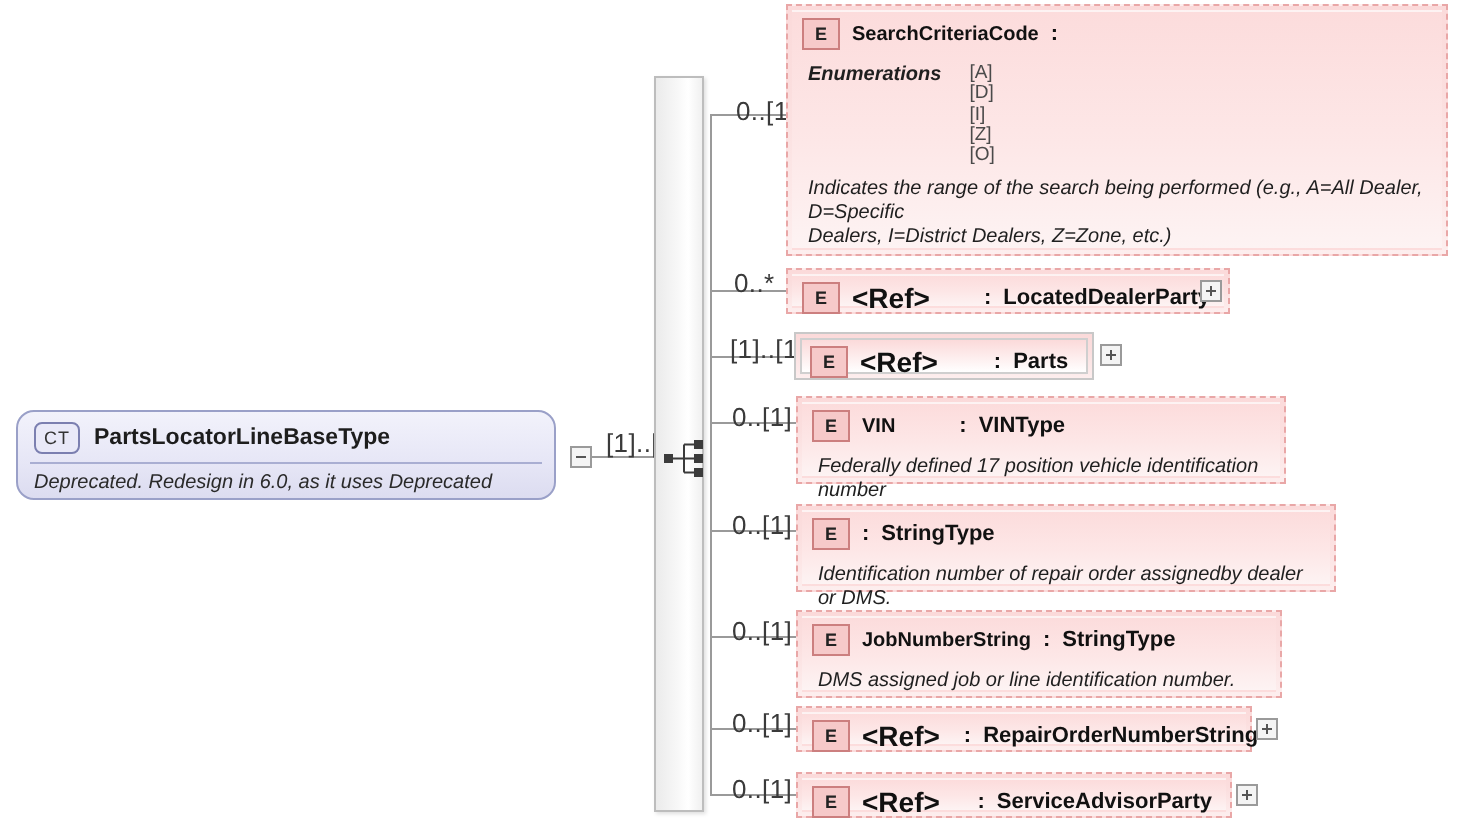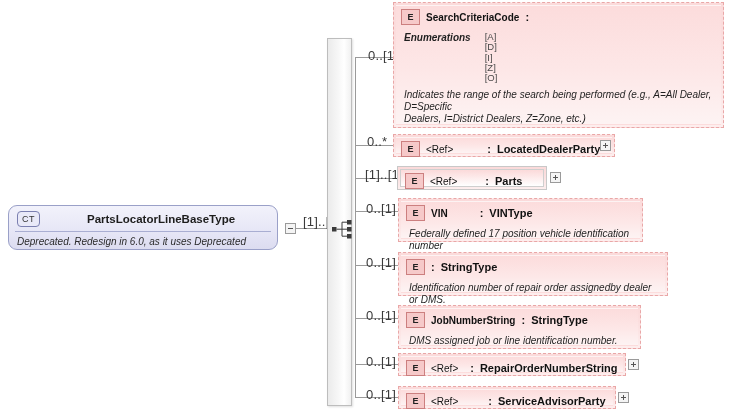--- a/index.html
+++ b/index.html
@@ -46,21 +46,20 @@
     border:1px solid #7b7fb0;
     border-radius:4px;
     background:#e9e9f8;
     font-size:9px;font-weight:normal;color:#333;
     letter-spacing:.5px;
     flex:0 0 auto;
   }
   .ct-title{
     font-size:11.5px;font-weight:bold;color:#1d1d1d;
     white-space:nowrap;
-    margin-left:40px;
   }
   .ct-sep{height:1px;background:#a9aed2;margin:0 6px;}
   .ct-doc{
     padding:4px 8px 5px 8px;
     font-style:italic;font-size:10px;color:#2a2a2a;
     line-height:1.15;
   }
 
   
   .toggle{
@@ -115,21 +114,21 @@
   .e-badge{
     display:inline-flex;align-items:center;justify-content:center;
     width:17px;height:14px;
     border:1px solid #cc7f7f;
     background:#f6c9c9;
     font-size:9px;font-weight:bold;color:#222;
     flex:0 0 auto;
   }
   .el-name{font-size:10px;font-weight:bold;color:#111;}
   .el-type{font-size:11px;font-weight:bold;color:#111;}
-  .el-ref{font-size:10px;font-weight:normal;color:#111;}
+  .el-ref{font-size:14px;font-weight:bold;color:#111;}
   .el-sep{height:1px;background:#dcb6b6;margin:1px 6px 0 6px;}
   .el-doc{
     padding:3px 6px 3px 7px;
     font-style:italic;font-size:10px;color:#1f1f1f;
     line-height:1.2;
   }
   .el-enum-wrap{
     display:flex;
     padding:3px 6px 2px 7px;
     gap:14px;

